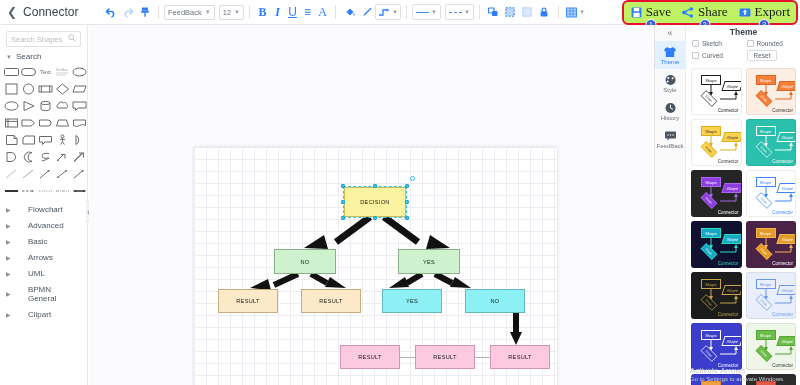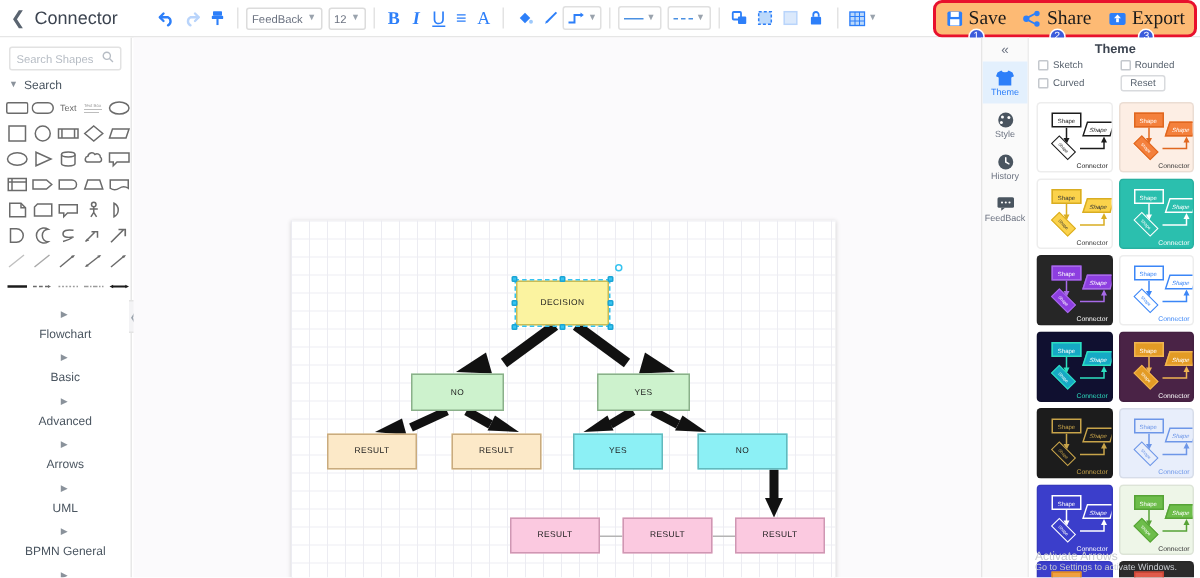--- a/index.html
+++ b/index.html
@@ -51,21 +51,21 @@
   .tb-line .cv { font-size: 6px; color: #9aa3ad; }
   .tb-boxed { border: 1px solid #e0e0e0; border-radius: 2px; padding: 0 2px; height: 16px;
     display: flex; align-items: center; gap: 2px; }
 
   
   .actions {
     position: absolute; right: 2px; top: 0px;
     display: flex; align-items: center; gap: 11px;
     padding: 2px 6px 3px 7px;
     border: 2.5px solid #e8112d; border-radius: 6px;
-    background: #fdba74;
+    background: #bef264;
   }
   .action {
     display: flex; align-items: center; gap: 4px; position: relative;
   }
   .action .lbl { font-size: 13px; color: #1b1b1b; font-family: "Liberation Serif", serif; }
   .action .ic { color: #2d7ff9; display: flex; align-items: center; }
   .badge {
     position: absolute; left: 50%; transform: translateX(-50%);
     top: 15px;
     width: 11px; height: 11px; border-radius: 50%;
@@ -91,22 +91,22 @@
     font-size: 8px; color: #4a5560;
   }
   .caret { font-size: 6px; color: #8a929b; width: 6px; }
 
   .shape-grid { display: grid; grid-template-columns: repeat(5, 1fr); gap: 2px; padding: 0 4px; }
   .shape-cell { height: 15px; display: flex; align-items: center; justify-content: center; }
   .shape-cell svg { display: block; }
 
   .cat-list { padding-top: 3px; }
   .cat-item {
-    display: flex; align-items: center; gap: 5px; padding: 3.5px 6px;
-    font-size: 8px; color: #4a5560; flex-direction: column;
+    display: flex; align-items: center; gap: 16px; padding: 3.5px 6px;
+    font-size: 8px; color: #4a5560;
   }
 
   .collapse-handle {
     position: absolute; left: 86px; top: 200px; width: 7px; height: 22px;
     background: #f3f3f5; border: 1px solid #e3e3e3; border-left: none;
     border-radius: 0 3px 3px 0;
     display: flex; align-items: center; justify-content: center;
     font-size: 6px; color: #9aa3ad;
   }
 
@@ -598,25 +598,25 @@
         </div>
     </div>
 
     <div class="cat-list">
       <div class="cat-item">
         <span class="caret">▶</span>
         <span>Flowchart</span>
       </div>
       <div class="cat-item">
         <span class="caret">▶</span>
-        <span>Basic</span>
+        <span>Advanced</span>
       </div>
       <div class="cat-item">
         <span class="caret">▶</span>
-        <span>Advanced</span>
+        <span>Basic</span>
       </div>
       <div class="cat-item">
         <span class="caret">▶</span>
         <span>Arrows</span>
       </div>
       <div class="cat-item">
         <span class="caret">▶</span>
         <span>UML</span>
       </div>
       <div class="cat-item">

